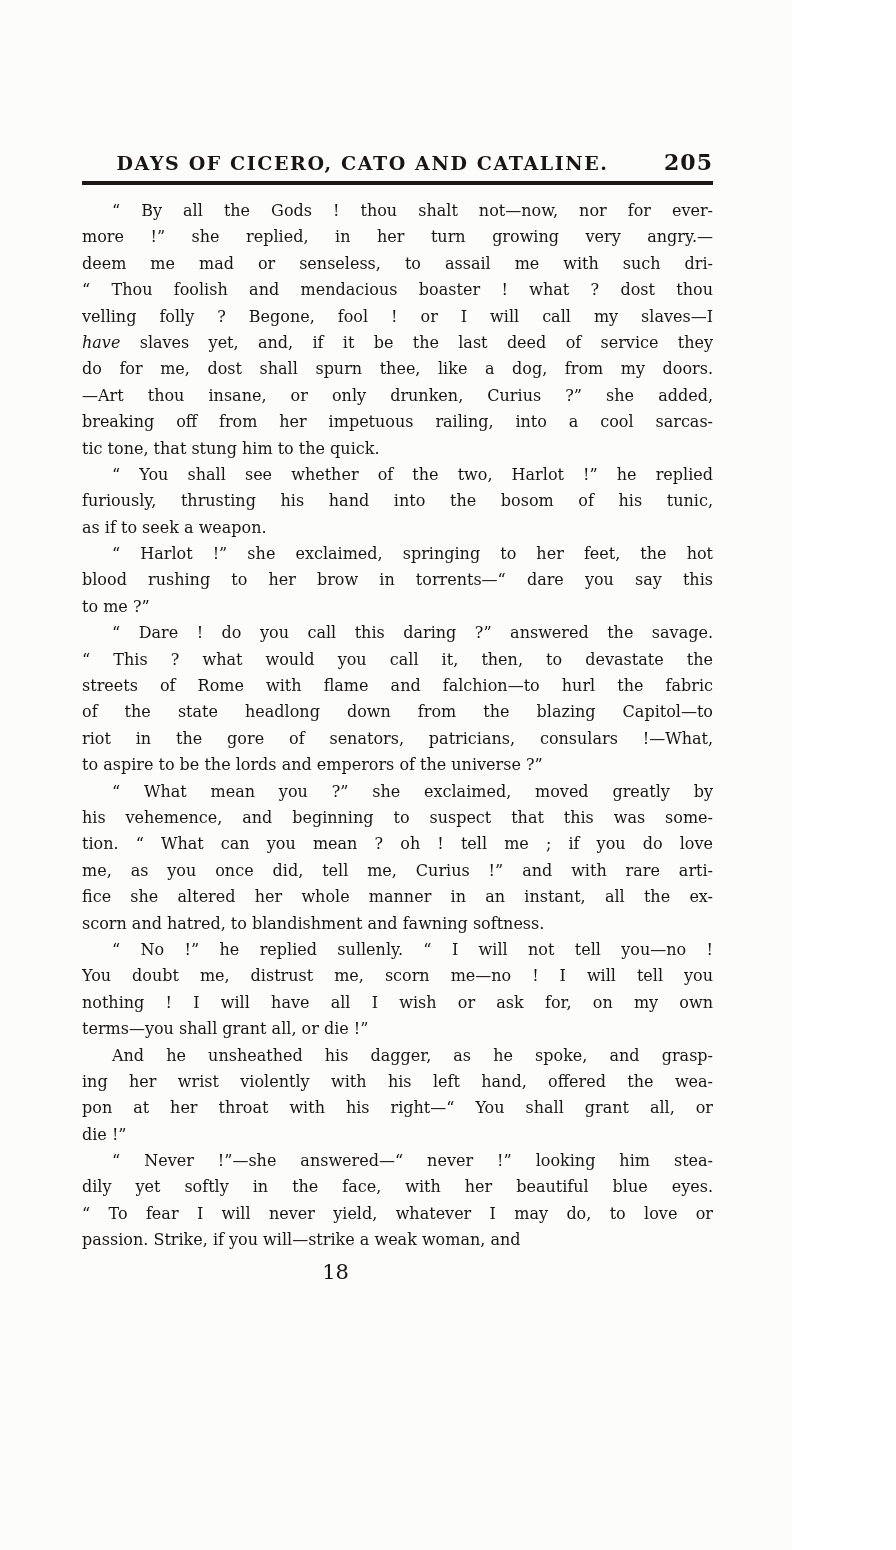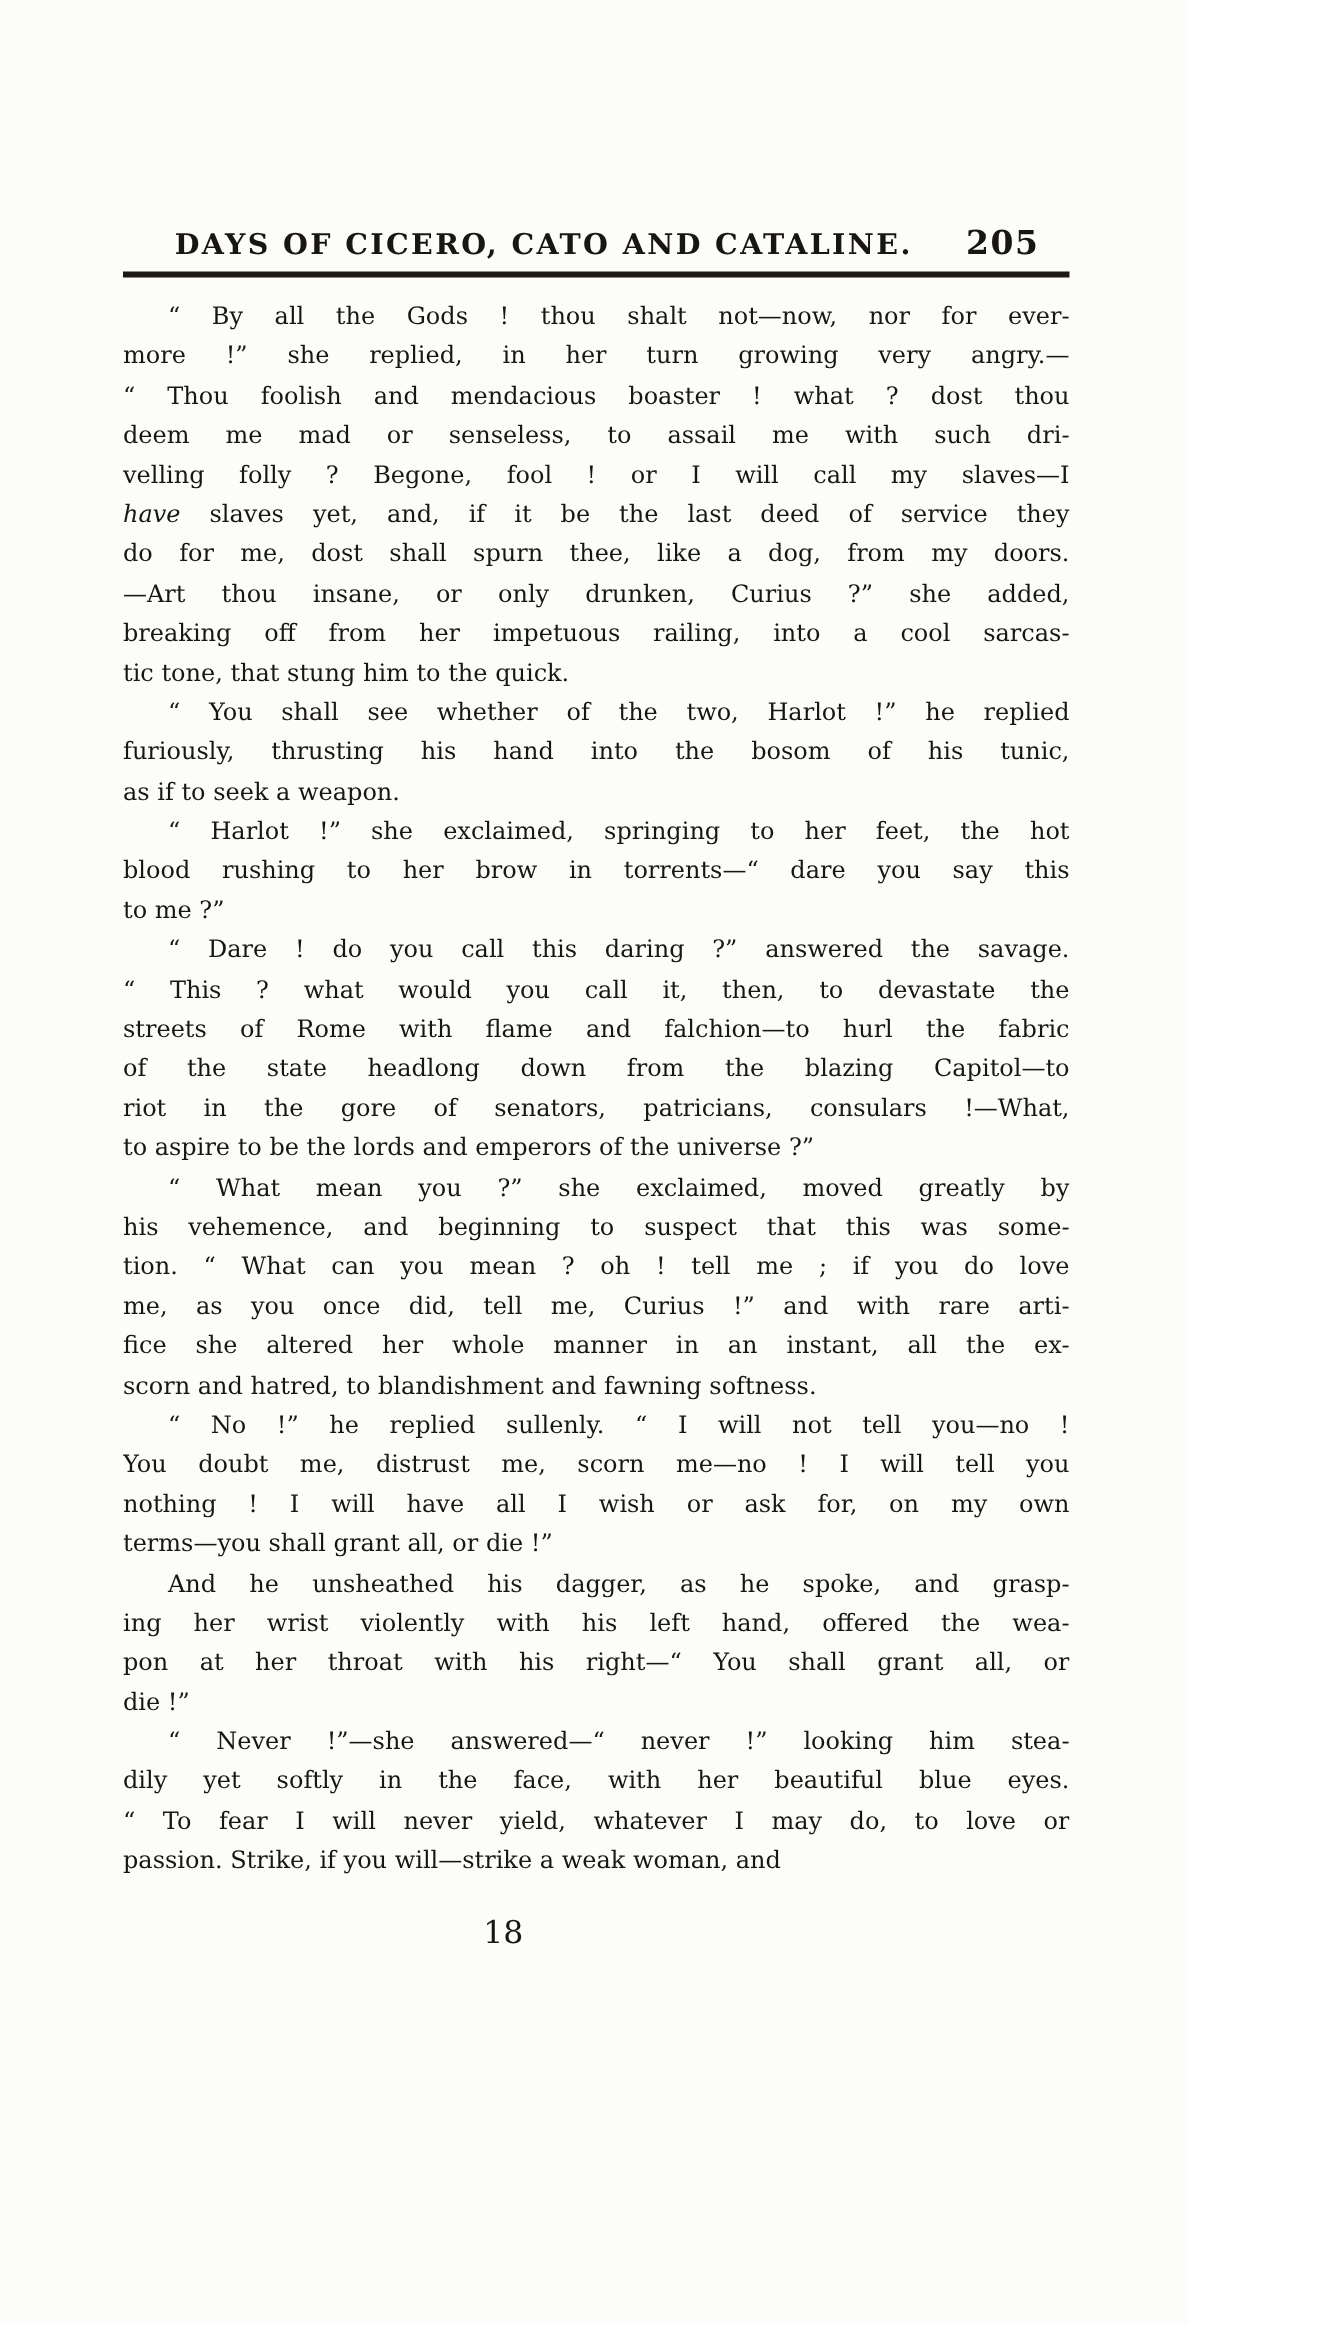--- a/index.html
+++ b/index.html
@@ -28,21 +28,21 @@
     right: 70px;
     top: 4px;
     text-align: center;
     font-weight: 700;
     font-size: 19px;
     letter-spacing: 1.6px;
     white-space: nowrap;
   }
   .page-number {
     position: absolute;
-    right: 20px;
+    right: 0;
     top: 1px;
     font-weight: 700;
     font-size: 22px;
     letter-spacing: 1px;
   }
   .rule {
     height: 4px;
     background: #1c1916;
     margin-top: 3px;
   }
@@ -62,41 +62,41 @@
     white-space: nowrap;
   }
   .line.last {
     text-align-last: left;
     white-space: normal;
   }
   .line.indent {
     text-indent: 30px;
   }
   .footer {
-    margin-top: 22px;
+    margin-top: 6px;
     font-size: 21px;
     text-align: center;
     transform: translateX(-62px);
   }
 </style>
 </head>
 <body>
 
 <div class="page">
   <div class="header">
     <span class="running-title">DAYS OF CICERO, CATO AND CATALINE.</span>
     <span class="page-number">205</span>
   </div>
   <div class="rule"></div>
   <div class="text-block">
       <div class="para">
         <div class="line indent">“ By all the Gods ! thou shalt not—now, nor for ever-</div>
         <div class="line">more !” she replied, in her turn growing very angry.—</div>
+        <div class="line">deem me mad or senseless, to assail me with such dri-</div>
         <div class="line">“ Thou foolish and mendacious boaster !  what ?  dost thou</div>
-        <div class="line">deem me mad or senseless, to assail me with such dri-</div>
         <div class="line">velling folly ?   Begone, fool !  or I will call my slaves—I</div>
         <div class="line"><i>have</i> slaves yet, and, if it be the last deed of service they</div>
         <div class="line">do for me, dost shall spurn thee, like a dog, from my doors.</div>
         <div class="line">—Art thou insane, or only drunken, Curius ?” she added,</div>
         <div class="line">breaking off from her impetuous railing, into a cool sarcas-</div>
         <div class="line last">tic tone, that stung him to the quick.</div>
       </div>
       <div class="para">
         <div class="line indent">“ You shall see whether of the two, Harlot !”  he replied</div>
         <div class="line">furiously, thrusting his hand into the bosom of his tunic,</div>

